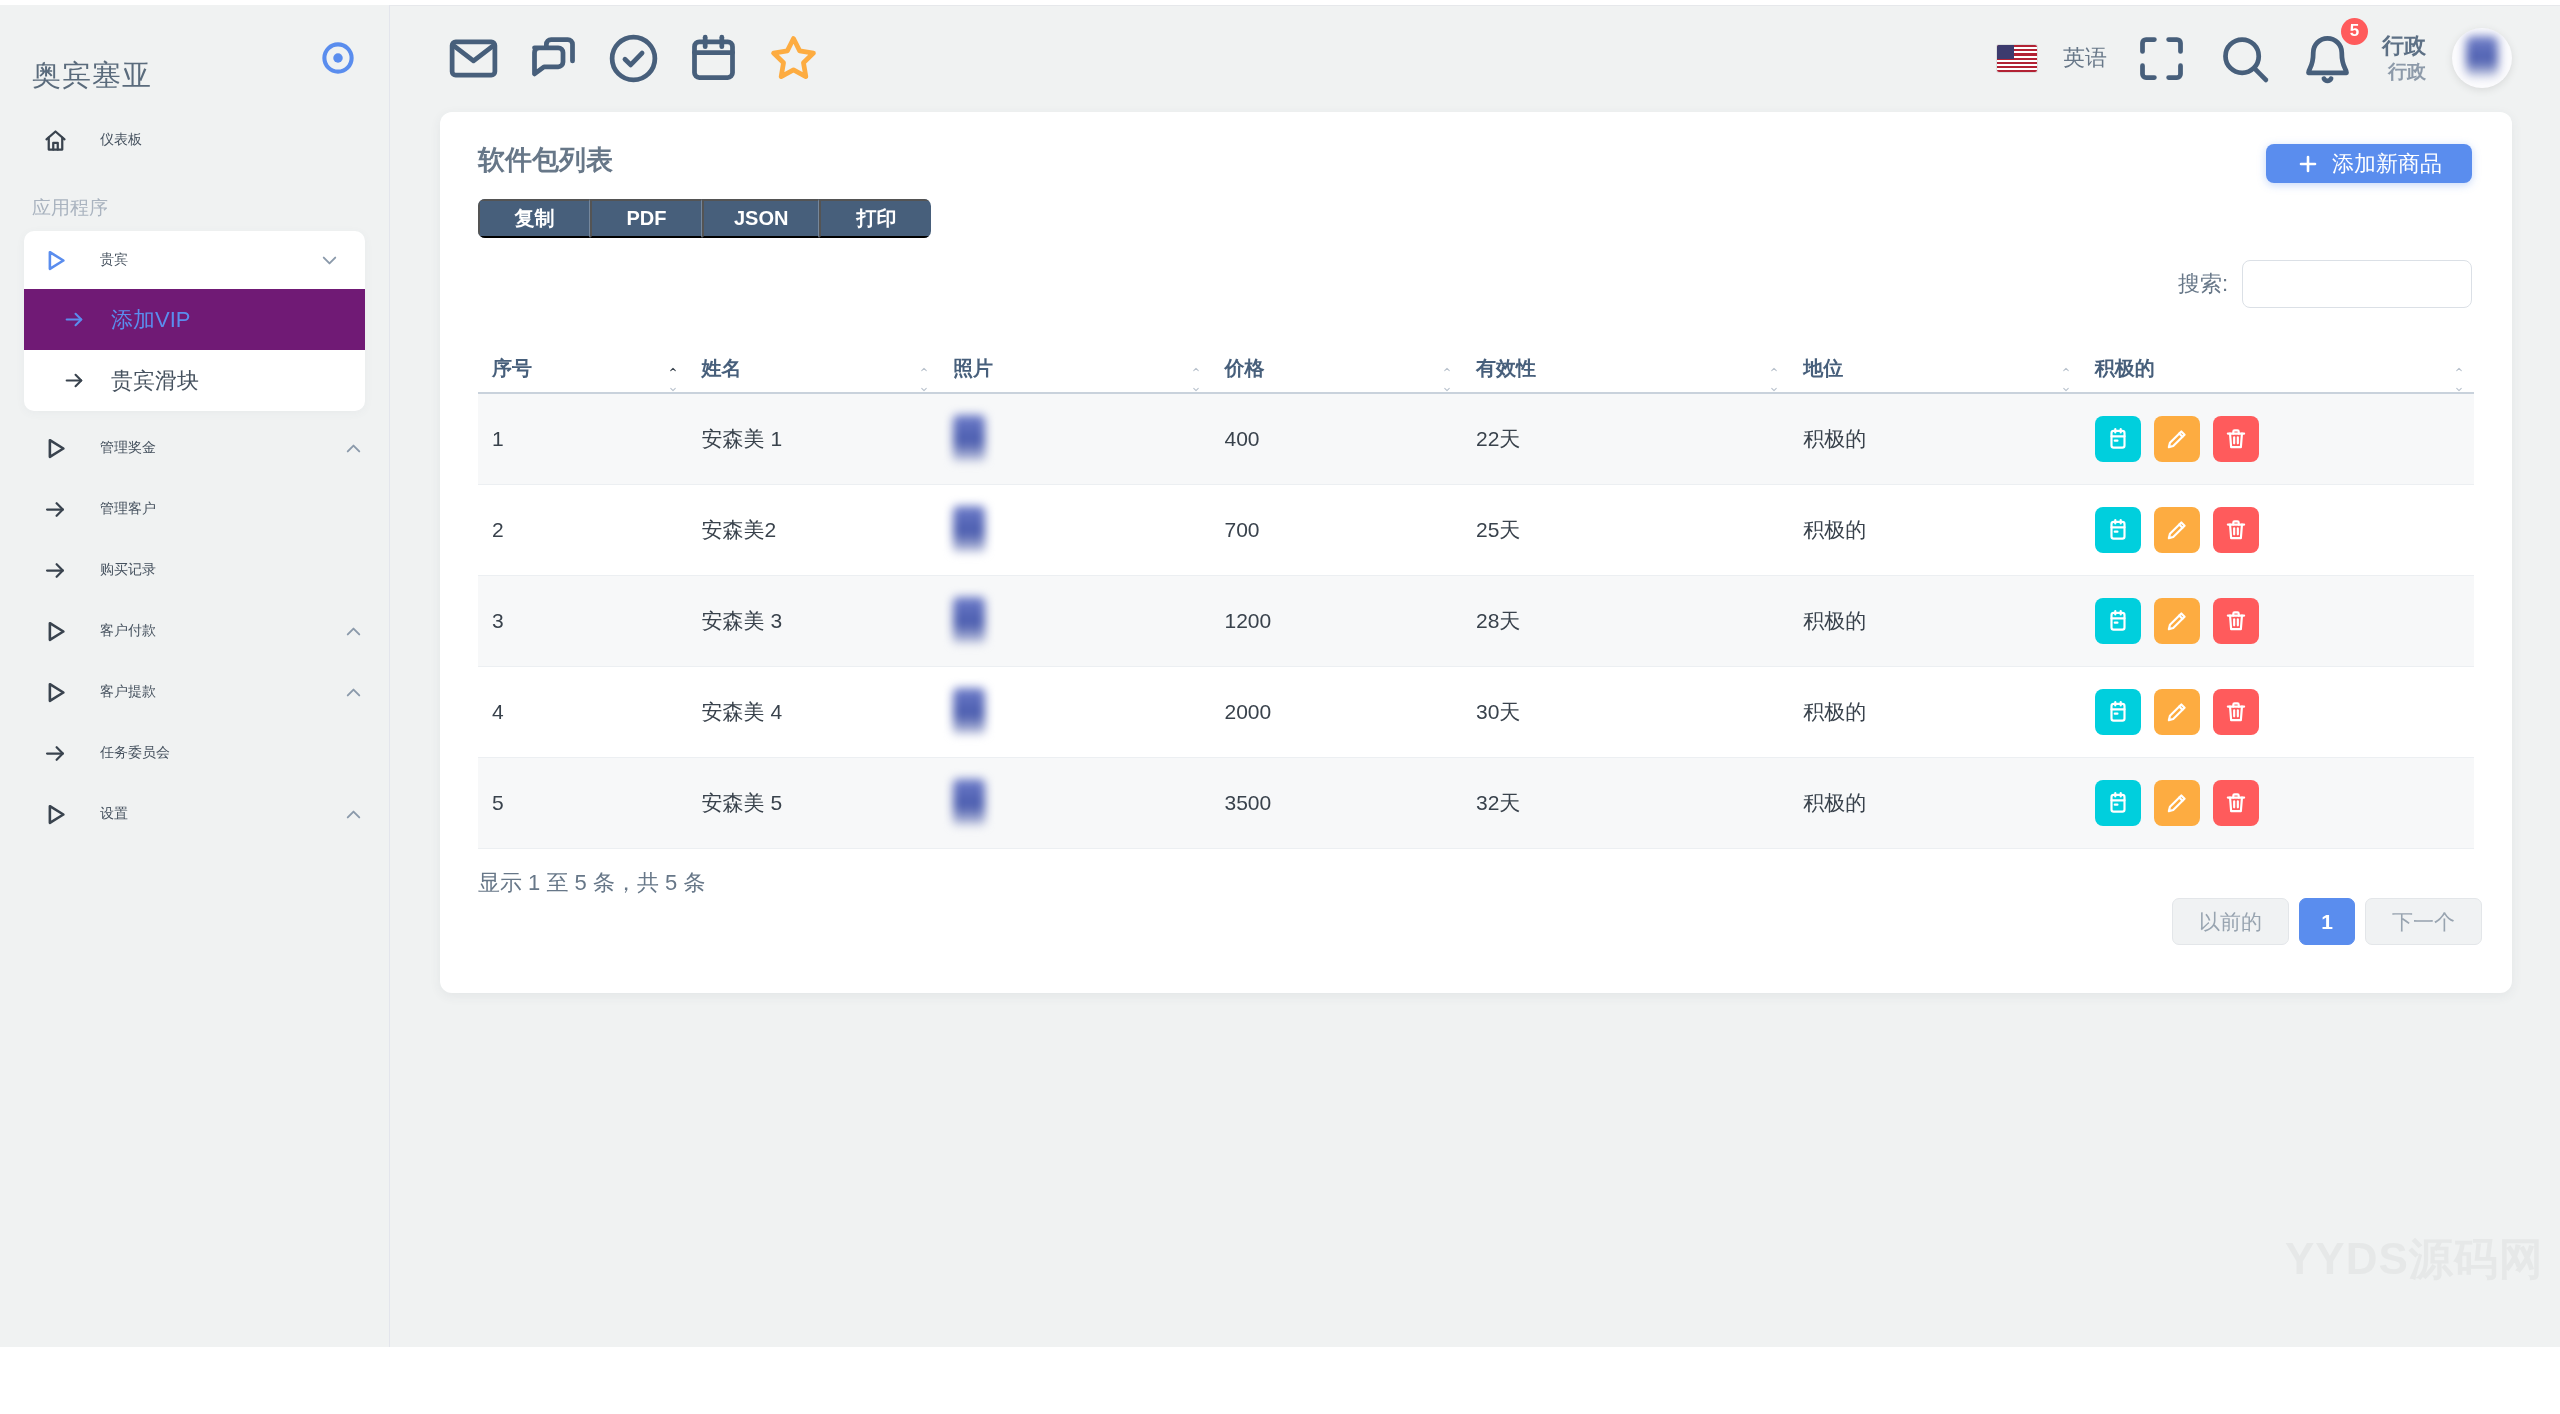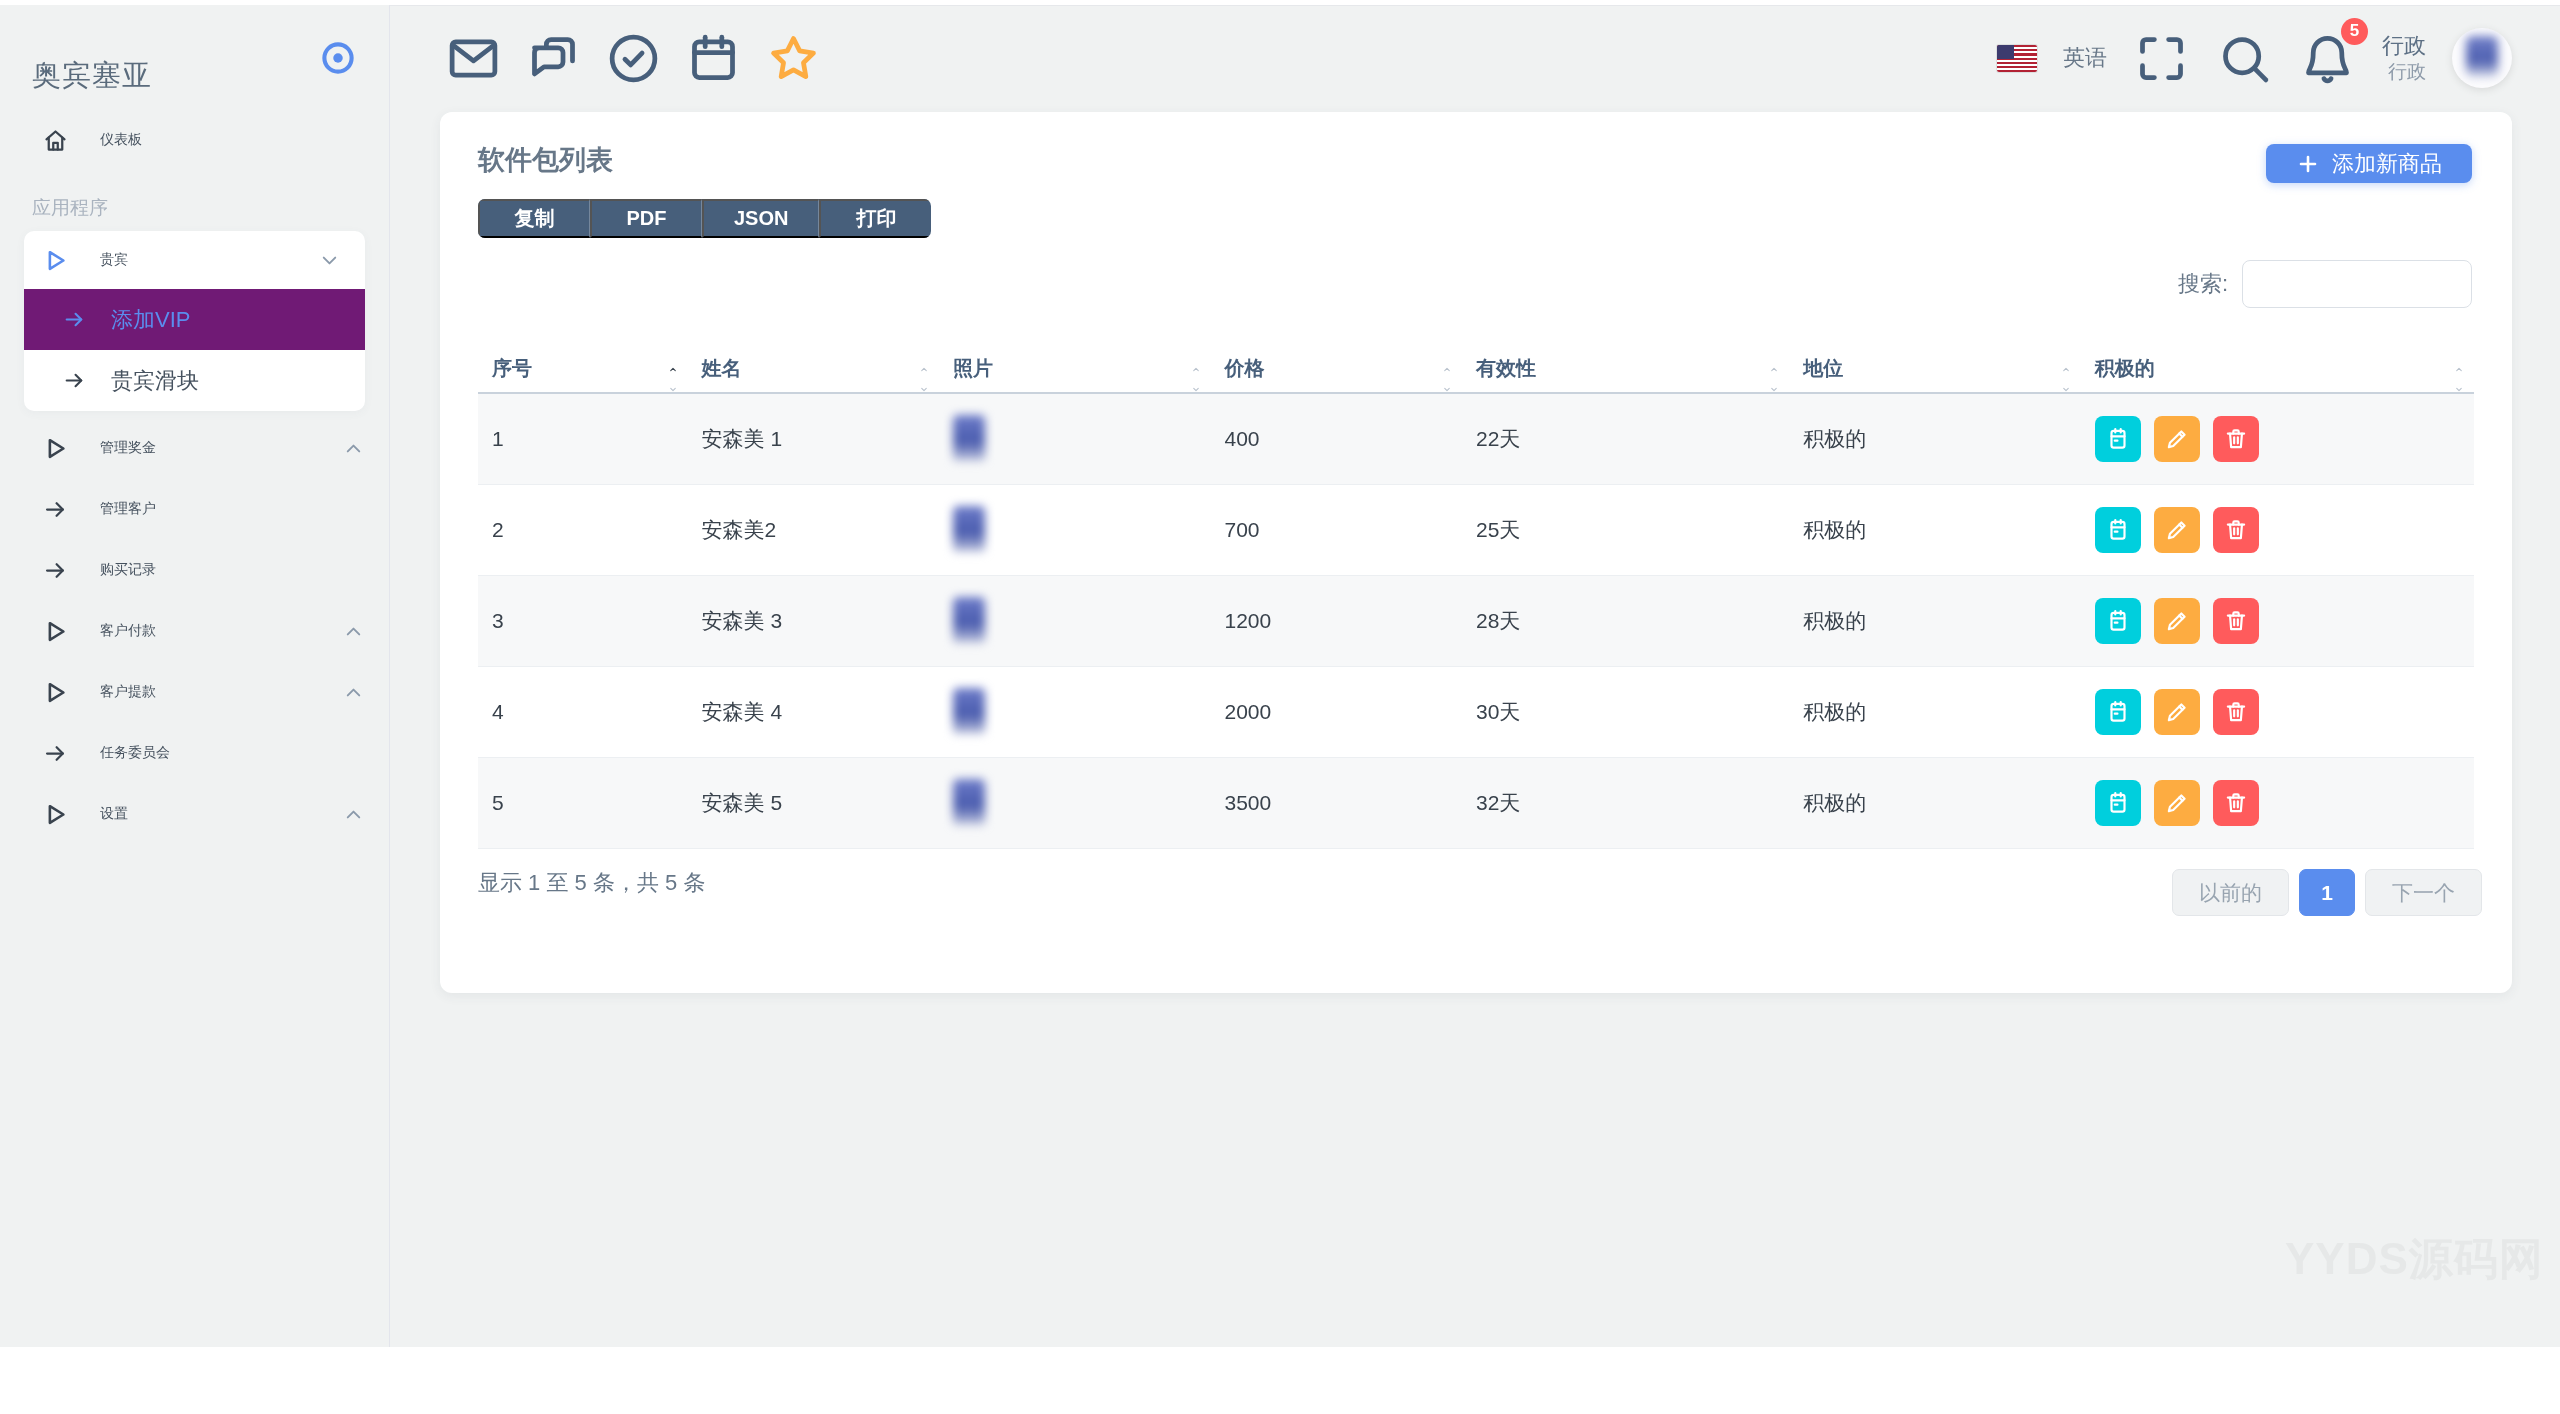--- a/index.html
+++ b/index.html
@@ -44,21 +44,21 @@
                   align-items:center; gap:26px; }
   .flag { width:40px; height:27px; position:relative; border-radius:2px; overflow:hidden;
           background:repeating-linear-gradient(180deg,#b22234 0 2.1px,#ffffff 2.1px 4.2px);
           box-shadow:0 0 0 1px rgba(0,0,0,0.08); cursor:pointer; }
   .flag .canton { position:absolute; left:0; top:0; width:17px; height:14px; background:#3c3b6e; }
   .lang-label { font-size:22px; color:#677788; cursor:pointer; }
   .bell-wrap { position:relative; }
   .badge { position:absolute; top:-12px; right:-12px; min-width:27px; height:27px;
            background:#ff5b5c; color:#fff; border-radius:50%; font-size:17px; font-weight:bold;
            display:flex; align-items:center; justify-content:center; box-shadow:0 0 0 2px #f0f2f2; }
-  .user-block { text-align:right; line-height:1.25; cursor:pointer; }
+  .user-block { text-align:right; line-height:1.25; cursor:pointer;font-weight:bold; }
   .user-name { font-size:22px; color:#5d7085; }
   .user-role { font-size:19px; color:#8d9aa9; }
   .avatar { width:60px; height:60px; border-radius:50%; background:#fbfbfd; overflow:hidden;
             position:relative; box-shadow:0 2px 8px rgba(0,0,0,0.10); cursor:pointer; }
   .avatar .blob { position:absolute; left:14px; top:8px; width:32px; height:40px;
                   background:linear-gradient(180deg,#7482c9 0%,#4d5fb0 60%,#b9c0dd 95%);
                   filter:blur(5px); border-radius:6px; }
 
   
   .card { position:absolute; left:440px; top:112px; width:2072px; height:881px;
@@ -95,21 +95,21 @@
                 background:linear-gradient(180deg,#6d7cc9 0%,#4a5cae 55%,#a9b1d5 88%,rgba(169,177,213,0)); }
   .row-actions { display:flex; gap:13px; }
   .abtn { width:46px; height:46px; border:none; border-radius:8px; color:#ffffff;
           display:flex; align-items:center; justify-content:center; cursor:pointer; }
   .abtn svg { width:26px; height:26px; }
   .abtn.info   { background:#00cfdd; }
   .abtn.warn   { background:#fdac41; }
   .abtn.danger { background:#ff5b5c; }
 
   .table-info { position:absolute; left:38px; top:756px; font-size:22px; color:#677788; }
-  .pagination { position:absolute; right:30px; top:757px; display:flex; gap:10px; }
+  .pagination { position:absolute; right:30px; top:786px; display:flex; gap:10px; }
   .page-btn { height:47px; padding:0 26px; display:flex; align-items:center; justify-content:center;
               font-size:21px; border-radius:7px; cursor:pointer;
               background:#f0f2f3; border:1px solid #e3e6e9; color:#98a4b0; }
   .page-btn.active { background:#5a8dee; border-color:#5a8dee; color:#ffffff;
                      font-weight:bold; min-width:56px; padding:0 18px; }
 
   .watermark { position:absolute; left:2285px; top:1230px; font-size:44px; font-weight:bold;
                color:#e6e8e8; letter-spacing:1px; }
 </style>
 </head>

